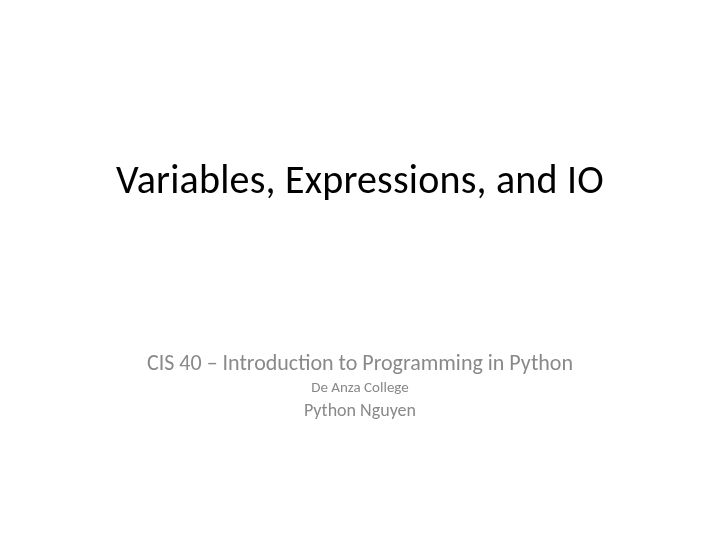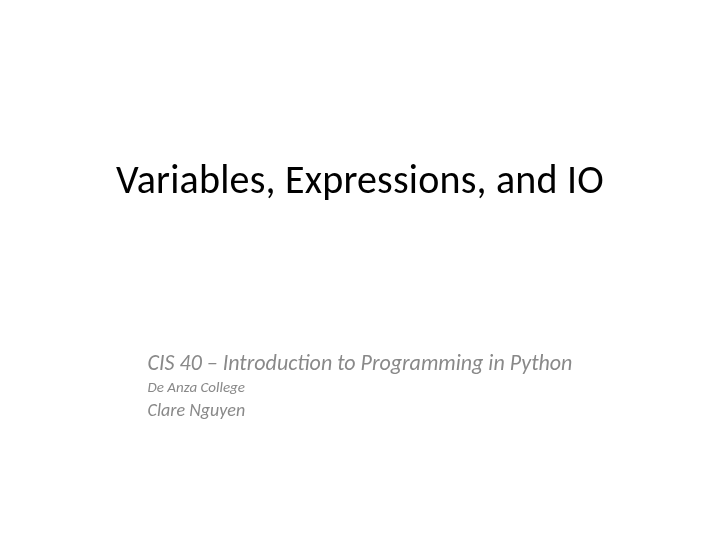--- a/index.html
+++ b/index.html
@@ -25,22 +25,22 @@
     .title {
       font-size: 40px;
       font-weight: 400;
       color: #000000;
       text-align: center;
       margin-top: 155px;
       letter-spacing: 0.2px;
     }
     .subtitle-block {
       margin-top: 145px;
+      text-align: center;
       color: #898989;
-      font-style: italic;
     }
     .course {
       font-size: 22px;
       font-weight: 400;
       line-height: 1.3;
     }
     .college {
       font-size: 15px;
       font-weight: 400;
       line-height: 1.3;
@@ -53,15 +53,15 @@
     }
   </style>
 </head>
 <body>
 
 <div class="slide">
   <h1 class="title">Variables, Expressions, and IO</h1>
   <div class="subtitle-block">
     <div class="course">CIS 40 – Introduction to Programming in Python</div>
     <div class="college">De Anza College</div>
-    <div class="author">Clare Nguyen</div>
+    <div class="author">Python Nguyen</div>
   </div>
 </div>
 
 </body></html>

